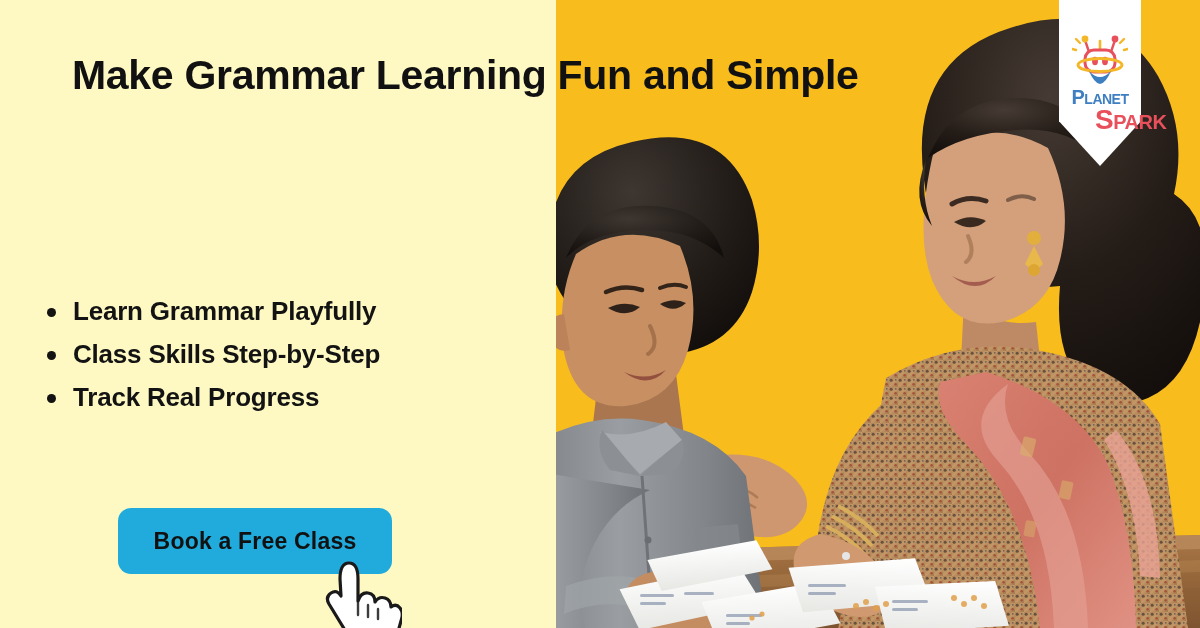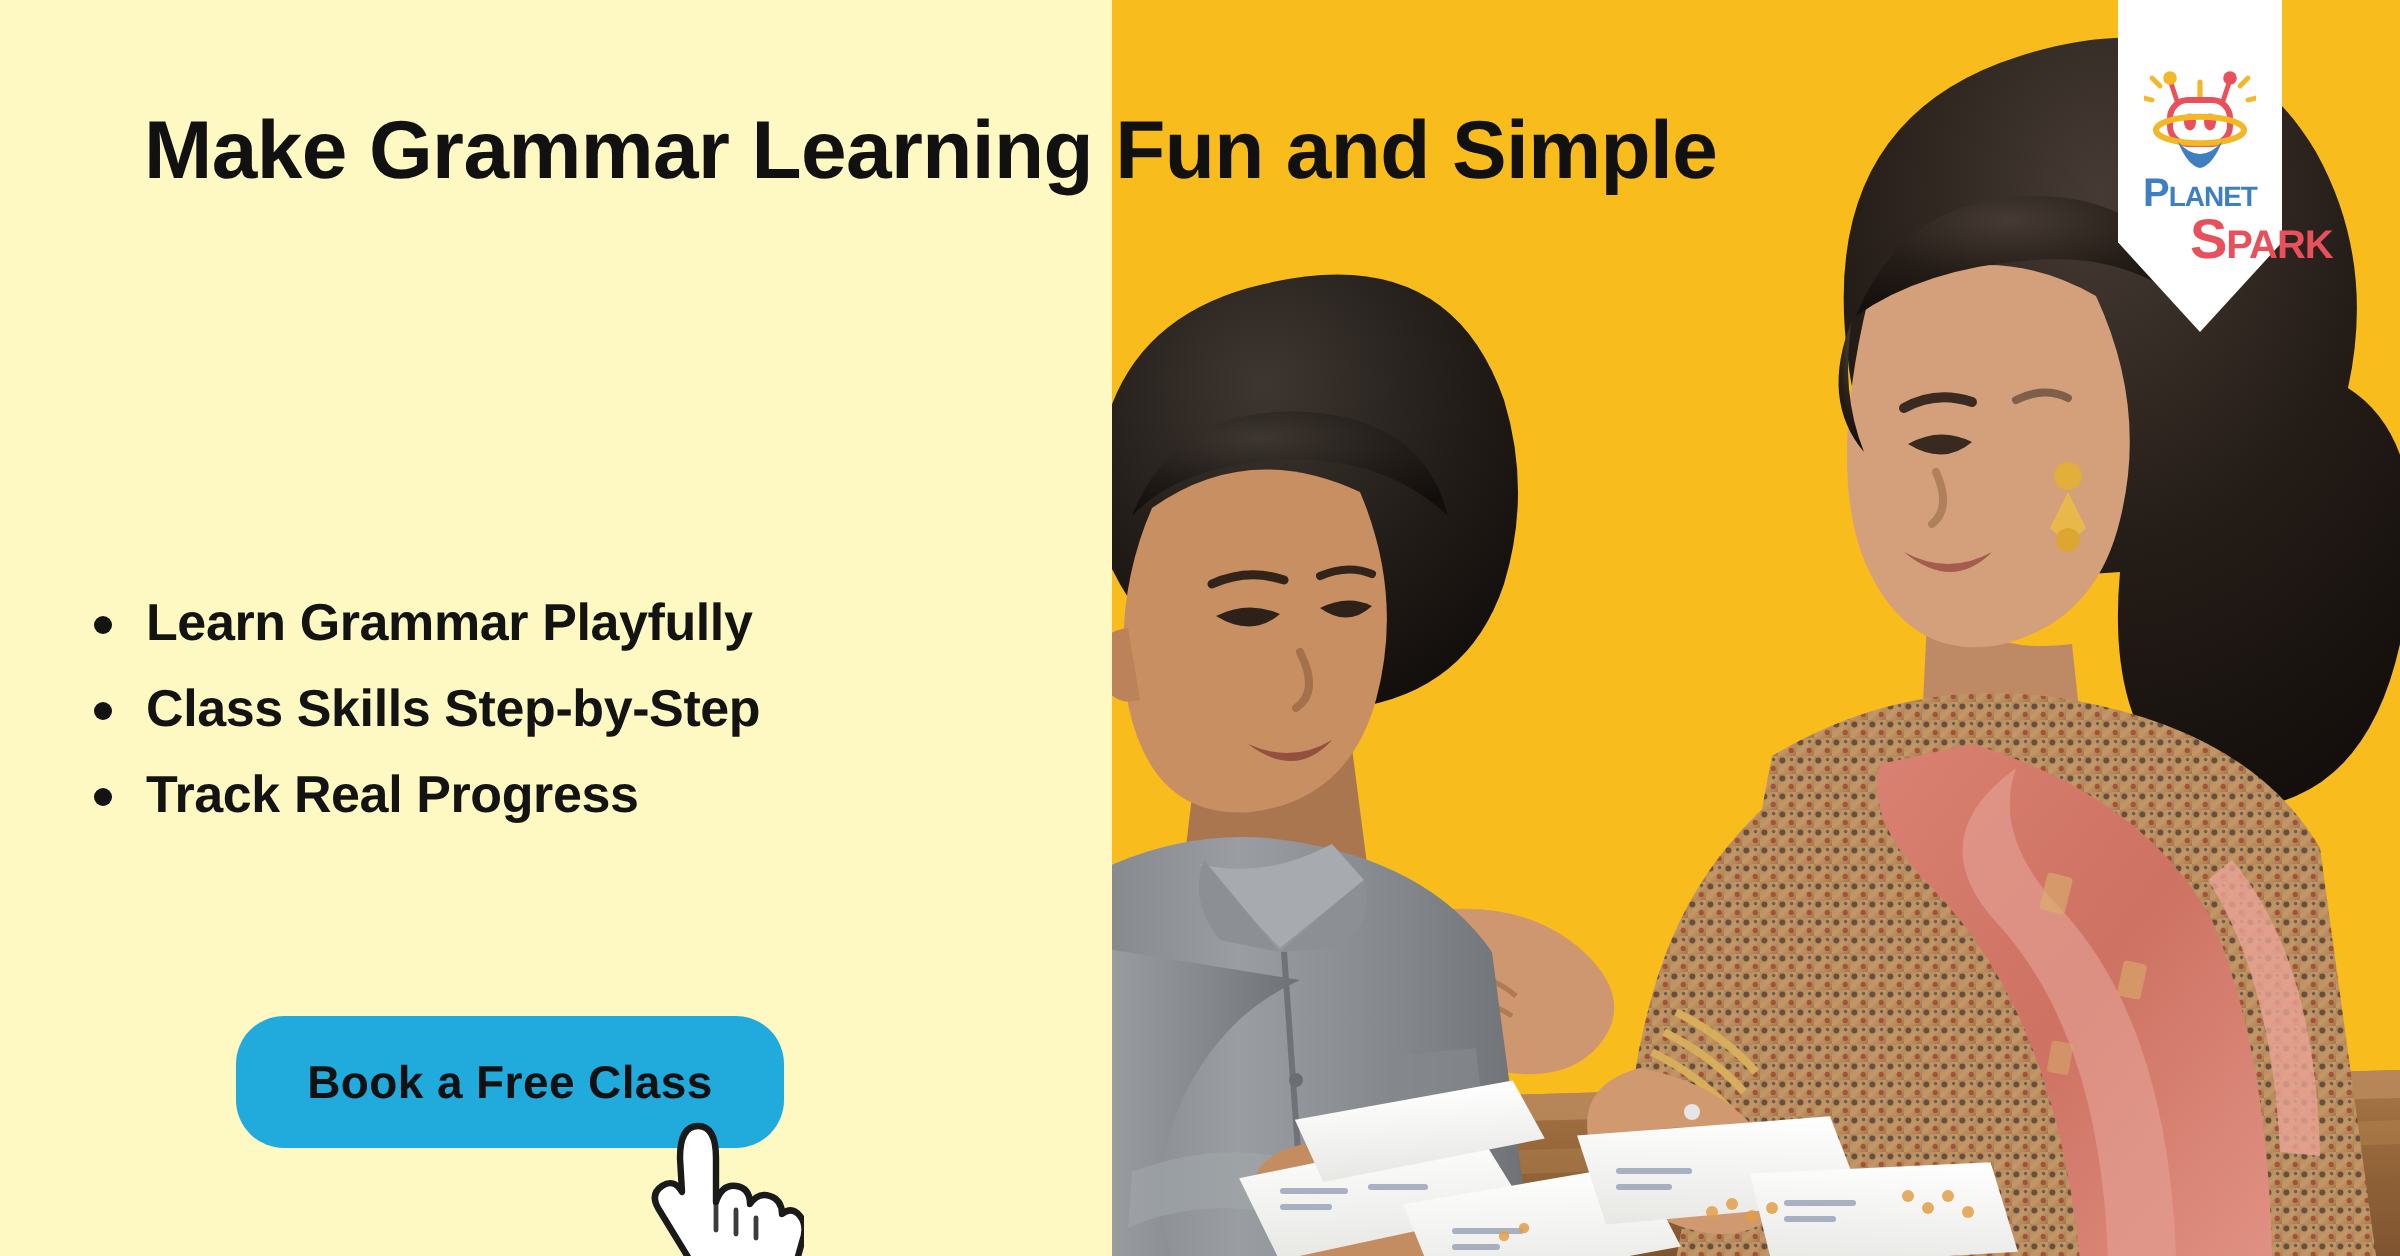--- a/index.html
+++ b/index.html
@@ -85,21 +85,21 @@
     height: 120px;
   }
   #cta-button {
     position: absolute;
     left: 0;
     top: 0;
     width: 274px;
     height: 66px;
     background: #21AADC;
     border: none;
-    border-radius: 24px;
+    border-radius: 13px;
     color: #111111;
     font-family: "Liberation Sans", sans-serif;
     font-size: 23px;
     font-weight: bold;
     letter-spacing: 0.2px;
     cursor: pointer;
     display: flex;
     align-items: center;
     justify-content: center;
   }

